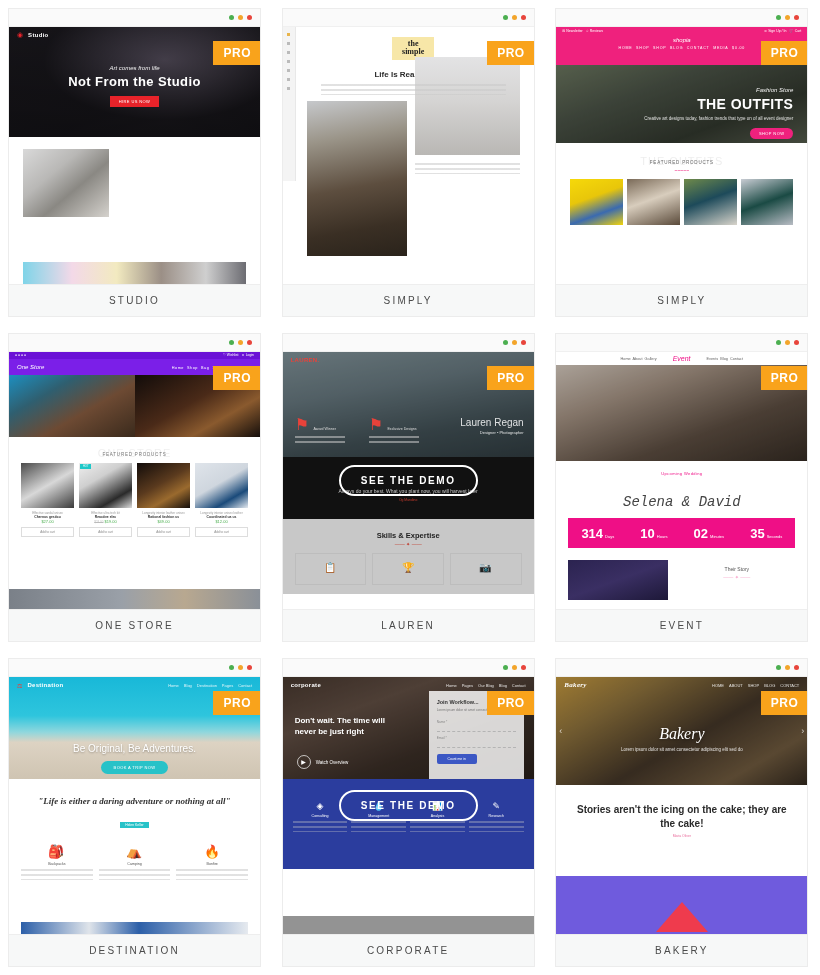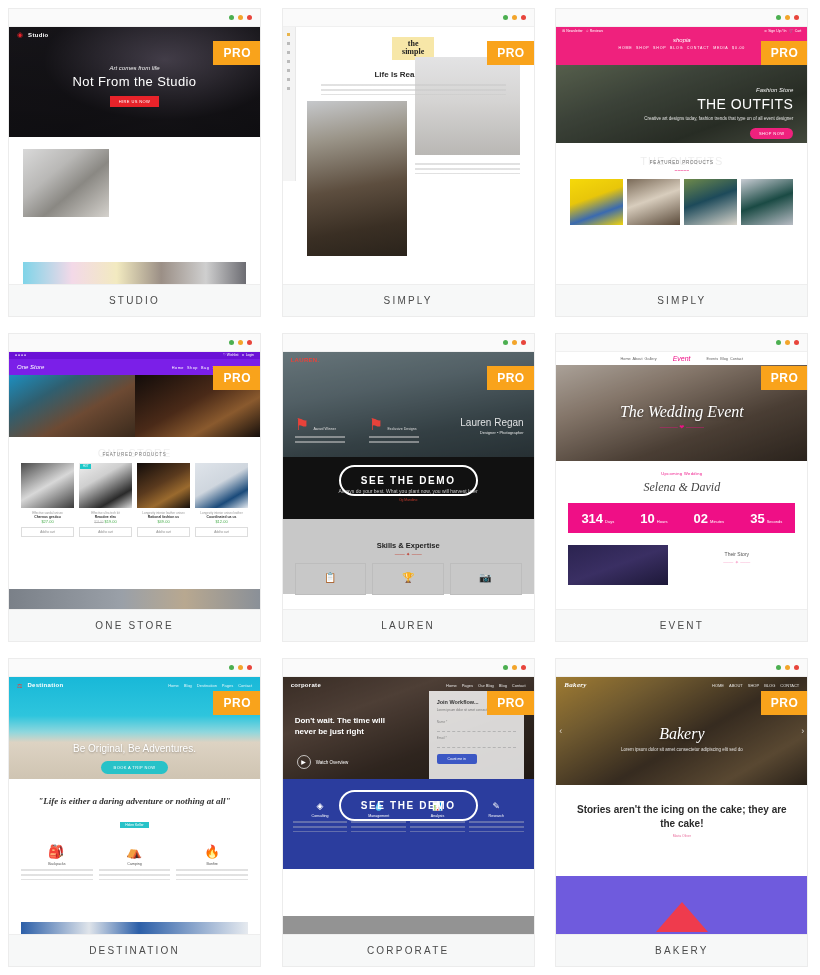--- a/index.html
+++ b/index.html
@@ -103,21 +103,21 @@
   .navlinks { display: flex; gap: 5px; margin-left: auto; }
   .navlinks span { font-size: 4px; opacity: .85; }
 
   .hero { position: relative; overflow: hidden; }
   .hero .shade { position: absolute; inset: 0; }
   .hero-txt {
     position: absolute; left: 0; right: 0;
     text-align: center; color: #fff; z-index: 10;
   }
   .h-kick { font-size: 6px; font-style: italic; margin-bottom: 3px; opacity:.95;}
-  .h-title { font-weight: normal; font-size: 13px; letter-spacing: .4px; }
+  .h-title { font-weight: bold; font-size: 13px; letter-spacing: .4px; }
   .h-sub { font-size: 4.5px; margin-top: 4px; opacity: .85; }
   .h-btn {
     display: inline-block; margin-top: 5px;
     font-size: 4px; color: #fff; padding: 3px 9px;
     letter-spacing: .4px;
   }
 
   .sec-title {
     text-align: center; font-weight: bold; color: #2b2b2b;
   }
@@ -455,21 +455,21 @@
         </div>
         <div style="position:absolute;left:12px;bottom:14px;display:flex;gap:24px;color:#ddd;">
           <div><span style="color:#e8423a;">⚑</span> <span style="font-size:3.6px;">Award Winner</span><div class="lorem sm" style="width:50px;height:7px;margin-top:2px;"></div></div>
           <div><span style="color:#e8423a;">⚑</span> <span style="font-size:3.6px;">Exclusive Designs</span><div class="lorem sm" style="width:50px;height:7px;margin-top:2px;"></div></div>
         </div>
       </div>
       <div class="lauren-dark" style="height:62px;padding-top:30px;">
         <div class="center" style="color:#ccc;font-size:5px;line-height:1.6;padding:0 26px;">Always do your best. What you plant now, you will harvest later</div>
         <div class="center" style="color:#c0392b;font-size:3.4px;margin-top:3px;">Og Mandino</div>
       </div>
-      <div class="lauren-gray" style="flex:1;padding-top:22px;height:75px;">
+      <div class="lauren-gray" style="flex:1;padding-top:12px;height:75px;">
         <div class="center" style="font-size:7.5px;font-weight:bold;color:#222;">Skills &amp; Expertise</div>
         <div class="center" style="color:#c0392b;font-size:5px;margin-top:1px;">—— ✦ ——</div>
         <div style="display:flex;gap:6px;padding:6px 12px 0 12px;">
           <div class="skillbox center" style="flex:1;padding-top:8px;font-size:10px;color:#555;">📋</div>
           <div class="skillbox center" style="flex:1;padding-top:8px;font-size:10px;color:#555;">🏆</div>
           <div class="skillbox center" style="flex:1;padding-top:8px;font-size:10px;color:#555;">📷</div>
         </div>
       </div>
     </div>
     <div class="cardfoot">LAUREN</div>
@@ -483,28 +483,24 @@
     </div>
     <div class="viewport">
       <div class="pro">PRO</div>
       <div style="height:13px;display:flex;align-items:center;justify-content:center;gap:16px;font-size:3.8px;color:#666;">
         <span>Home&nbsp; About&nbsp; Gallery</span>
         <span style="color:#ef0f86;font-size:7px;font-style:italic;">Event</span>
         <span>Events&nbsp; Blog&nbsp; Contact</span>
       </div>
       <div class="hero event-hero">
         <div class="shade"></div>
-        <div class="hero-txt" style="top:38px;">
-          <div class="script" style="font-size:16px;text-shadow:0 1px 3px rgba(0,0,0,.5);">The Wedding Event</div>
-          <div style="font-size:6px;margin-top:2px;color:#ef0f86;">——— ❤ ———</div>
-        </div>
       </div>
       <div style="padding-top:10px;">
         <div class="center" style="color:#ef0f86;font-size:4px;letter-spacing:.4px;">Upcoming Wedding</div>
-        <div class="center script" style="font-size:12px;color:#444;margin-top:4px;">Selena &amp; David</div>
+        <div class="center script" style="font-size:14px;color:#444;margin-top:18px;font-family:Liberation Mono, monospace;">Selena &amp; David</div>
       </div>
       <div class="count" style="margin:8px 12px 0 12px;">
         <div><span class="n">314</span><span class="u">Days</span></div>
         <div><span class="n">10</span><span class="u">Hours</span></div>
         <div><span class="n">02</span><span class="u">Minutes</span></div>
         <div><span class="n">35</span><span class="u">Seconds</span></div>
       </div>
       <div style="display:flex;gap:10px;padding:12px 12px 0 12px;">
         <div class="ph event-night" style="width:100px;height:40px;"></div>
         <div style="flex:1;padding-top:6px;">

